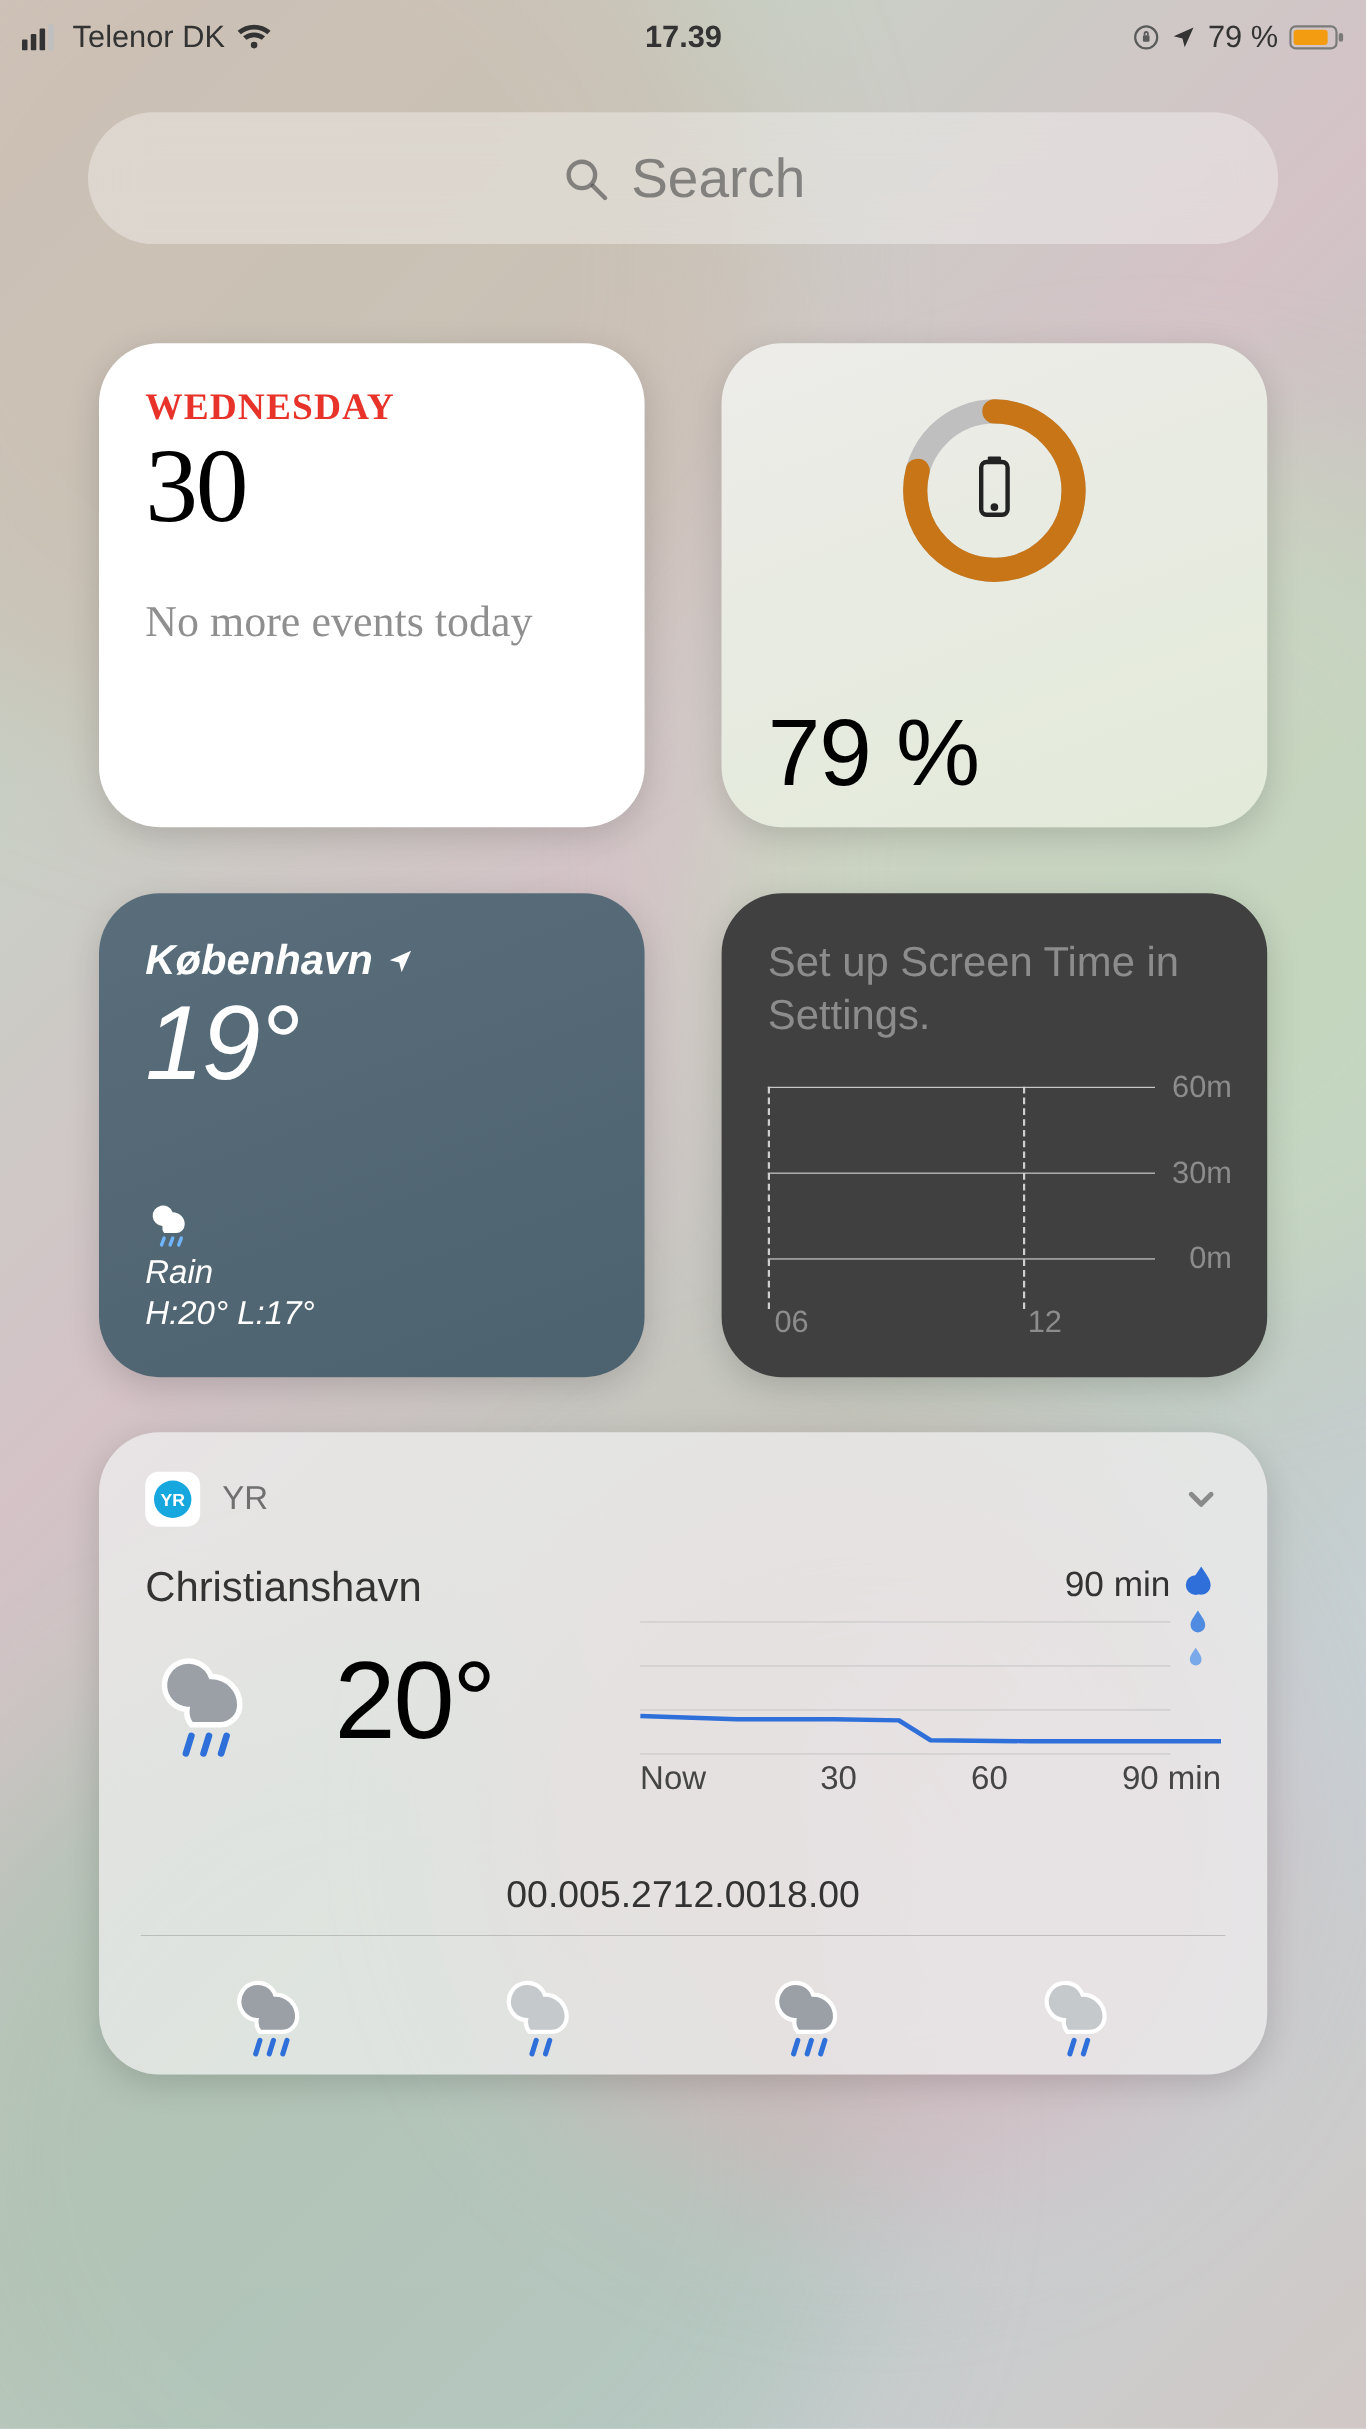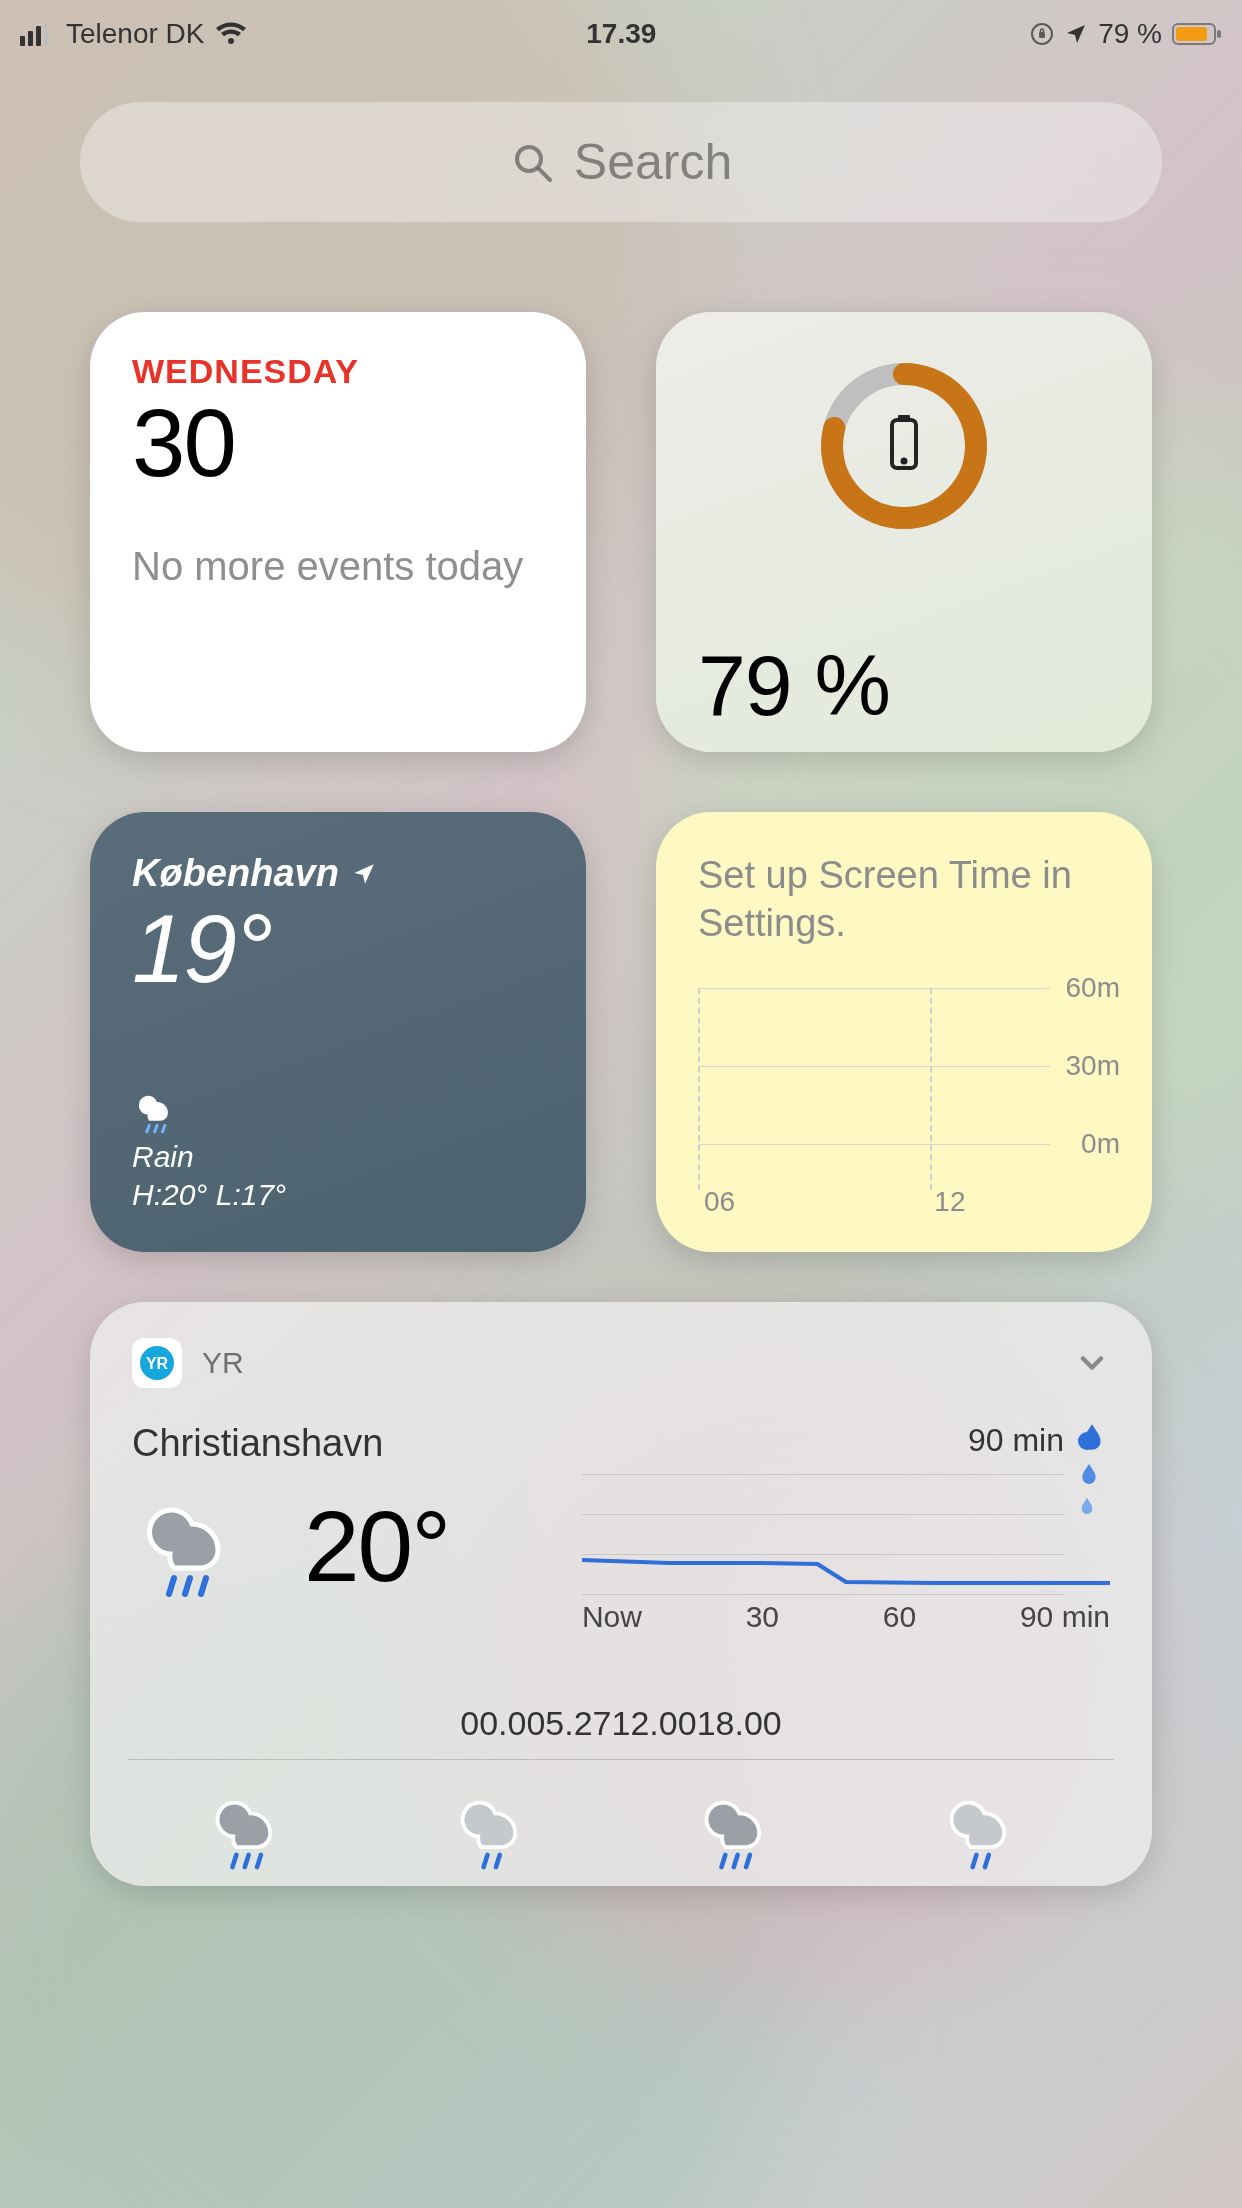--- a/index.html
+++ b/index.html
@@ -45,24 +45,24 @@
     gap: 60px 70px;
   }
   .widget {
     border-radius: 55px;
     padding: 40px 42px;
     font-size: 32px;
     box-shadow: 0 8px 30px rgba(0,0,0,.15);
     position: relative;
     overflow: hidden;
   }
-  .widget.white { background: #fff; }
+  .widget.white { background: #fff; font-family: Liberation Serif, serif; }
   .widget.pale  { background: linear-gradient(160deg,#edece9 0%,#e2ead9 100%); }
   .widget.slate { background: linear-gradient(160deg,#596e7a 0%, #4d626f 100%); color:#fff;font-style:italic; }
-  .widget.white2{ background: #fef9c3; }
+  .widget.white2{ background: #404040; }
 
   
   .cal-day   { color:#e8332b; font-weight:700; font-size:34px; letter-spacing:1px; }
   .cal-date  { font-size:96px; font-weight:400; line-height:1; margin-top:4px; letter-spacing:-2px;}
   .cal-note  { color:#8f8f8f; font-size:40px; line-height:1.25; margin-top:50px; }
 
   
   .batt-top { display:flex; justify-content:center; padding-top:4px;}
   .batt-pct { font-size:86px; font-weight:400; letter-spacing:-1px; margin-top:100px;}
   

